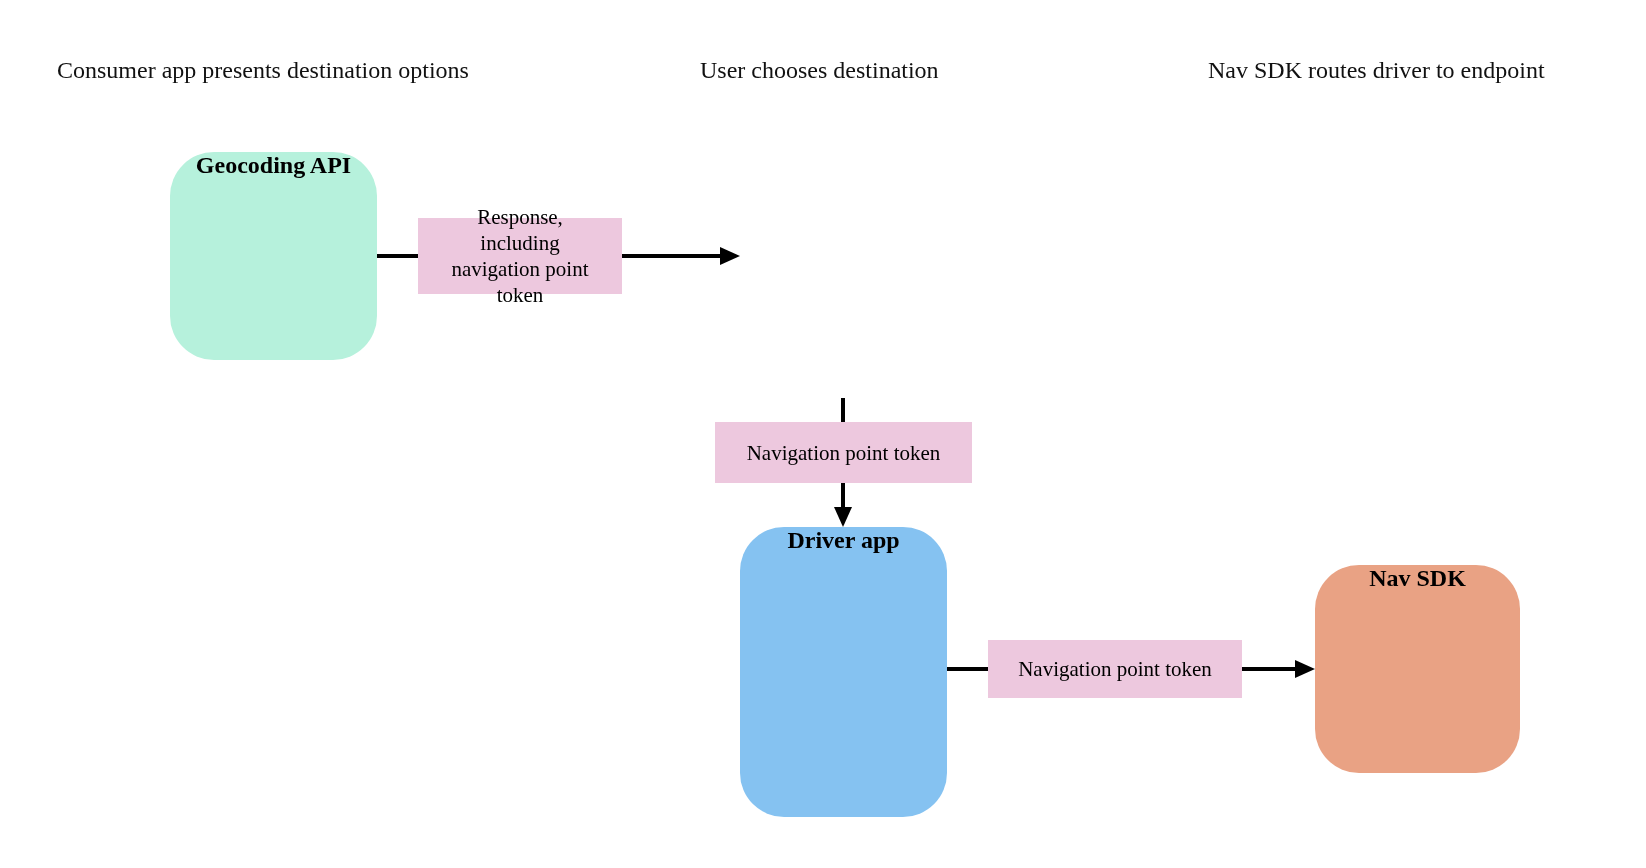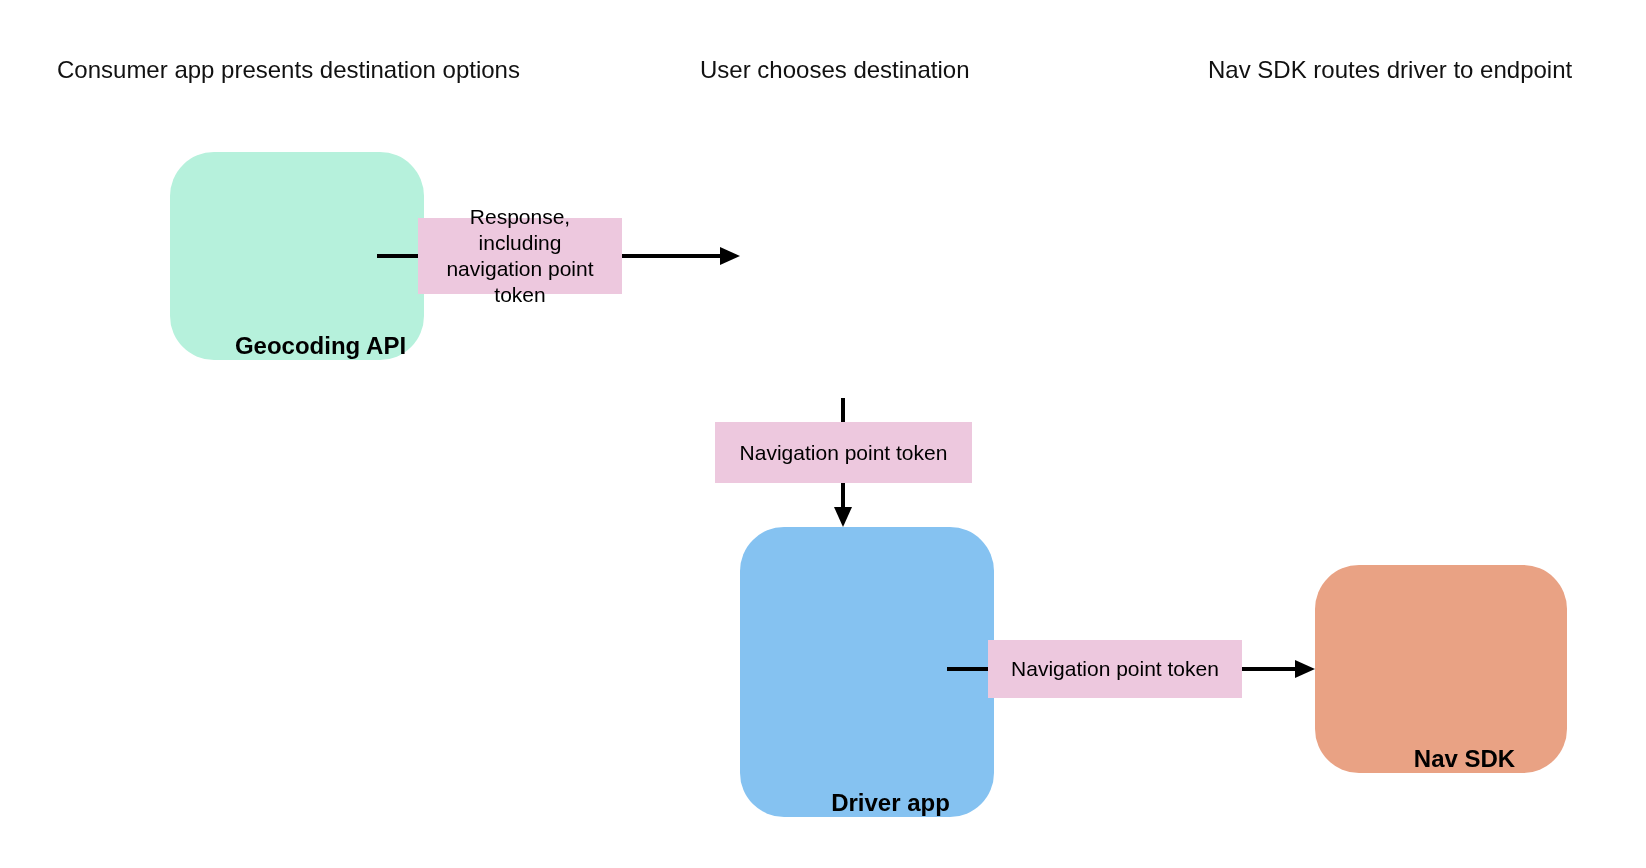--- a/index.html
+++ b/index.html
@@ -8,40 +8,40 @@
     background: #ffffff;
     font-family: "Liberation Sans", sans-serif;
     color: #0f0f0f;
   }
   .canvas {
     position: relative;
     width: 1590px;
     height: 868px;
     background: #ffffff;
     overflow: hidden;
+    font-family: Liberation Serif, serif;
   }
   .phase-label {
     position: absolute;
     font-size: 24px;
     font-weight: 400;
     color: #111111;
     white-space: nowrap;
     line-height: 28px;
   }
   .node {
     position: absolute;
     border-radius: 44px;
     display: flex;
-    align-items: flex-end;
+    align-items: flex-start;
     justify-content: center;
     text-align: center;
     font-size: 24px;
     font-weight: 700;
     color: #000000;
-    padding-left: 47px;
   }
   .edge-label {
     position: absolute;
     display: flex;
     align-items: center;
     justify-content: center;
     text-align: center;
     font-size: 21px;
     font-weight: 400;
     line-height: 26px;

